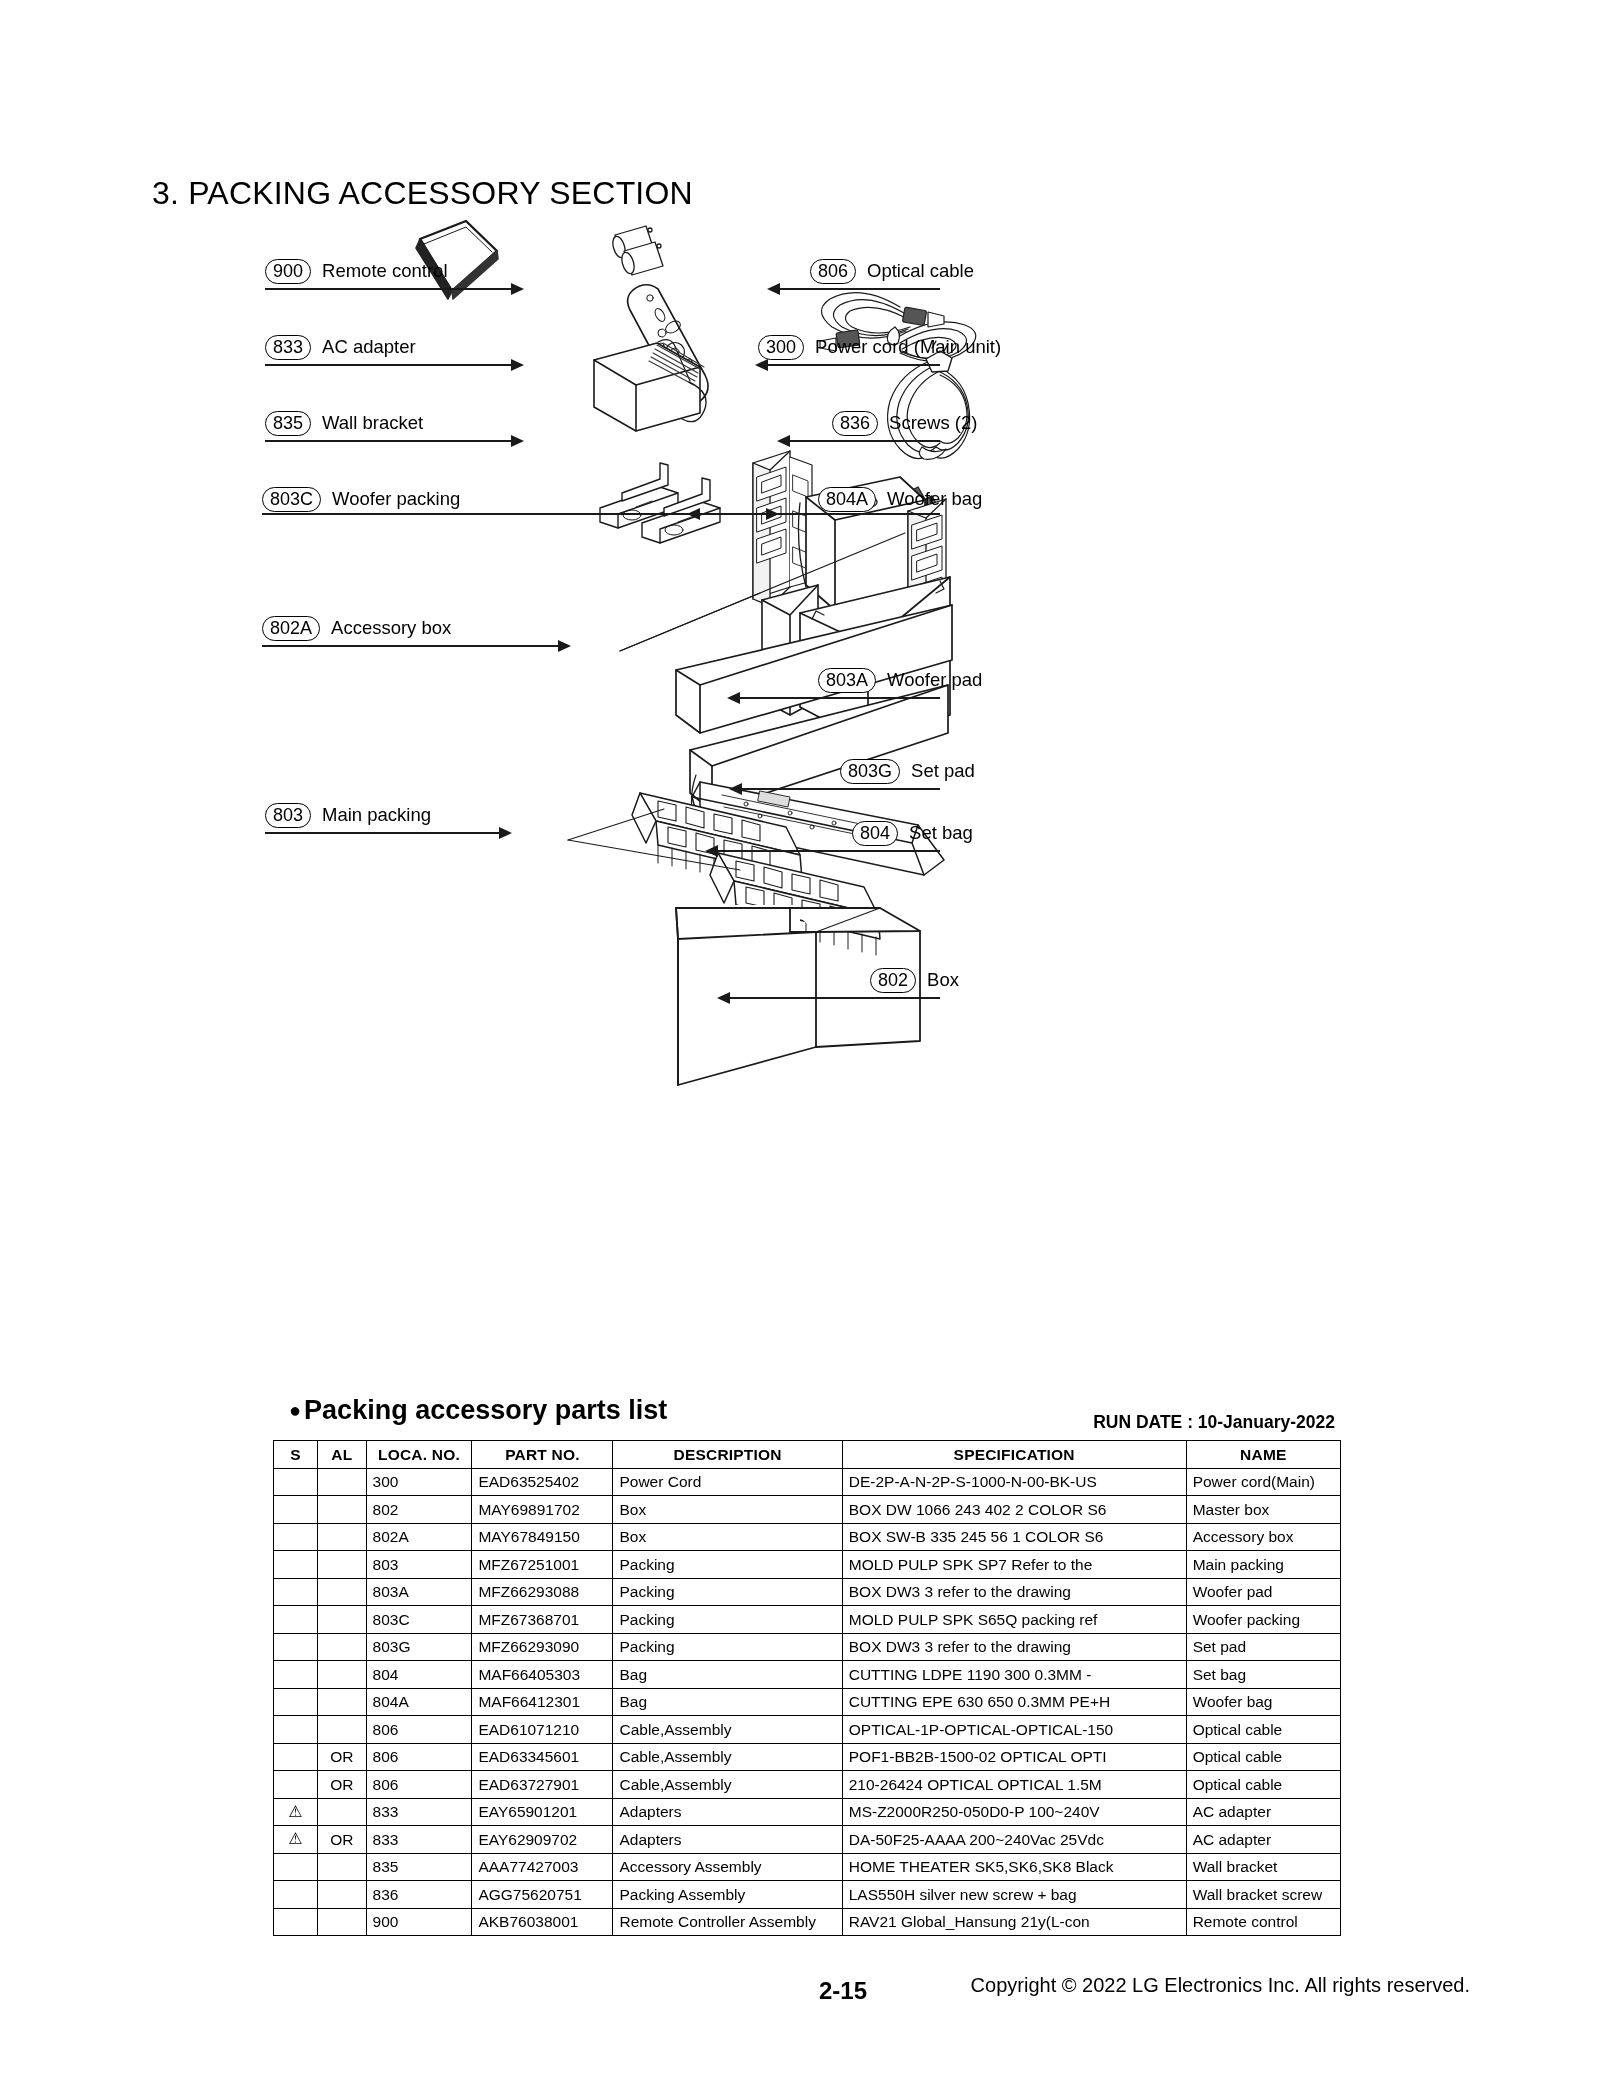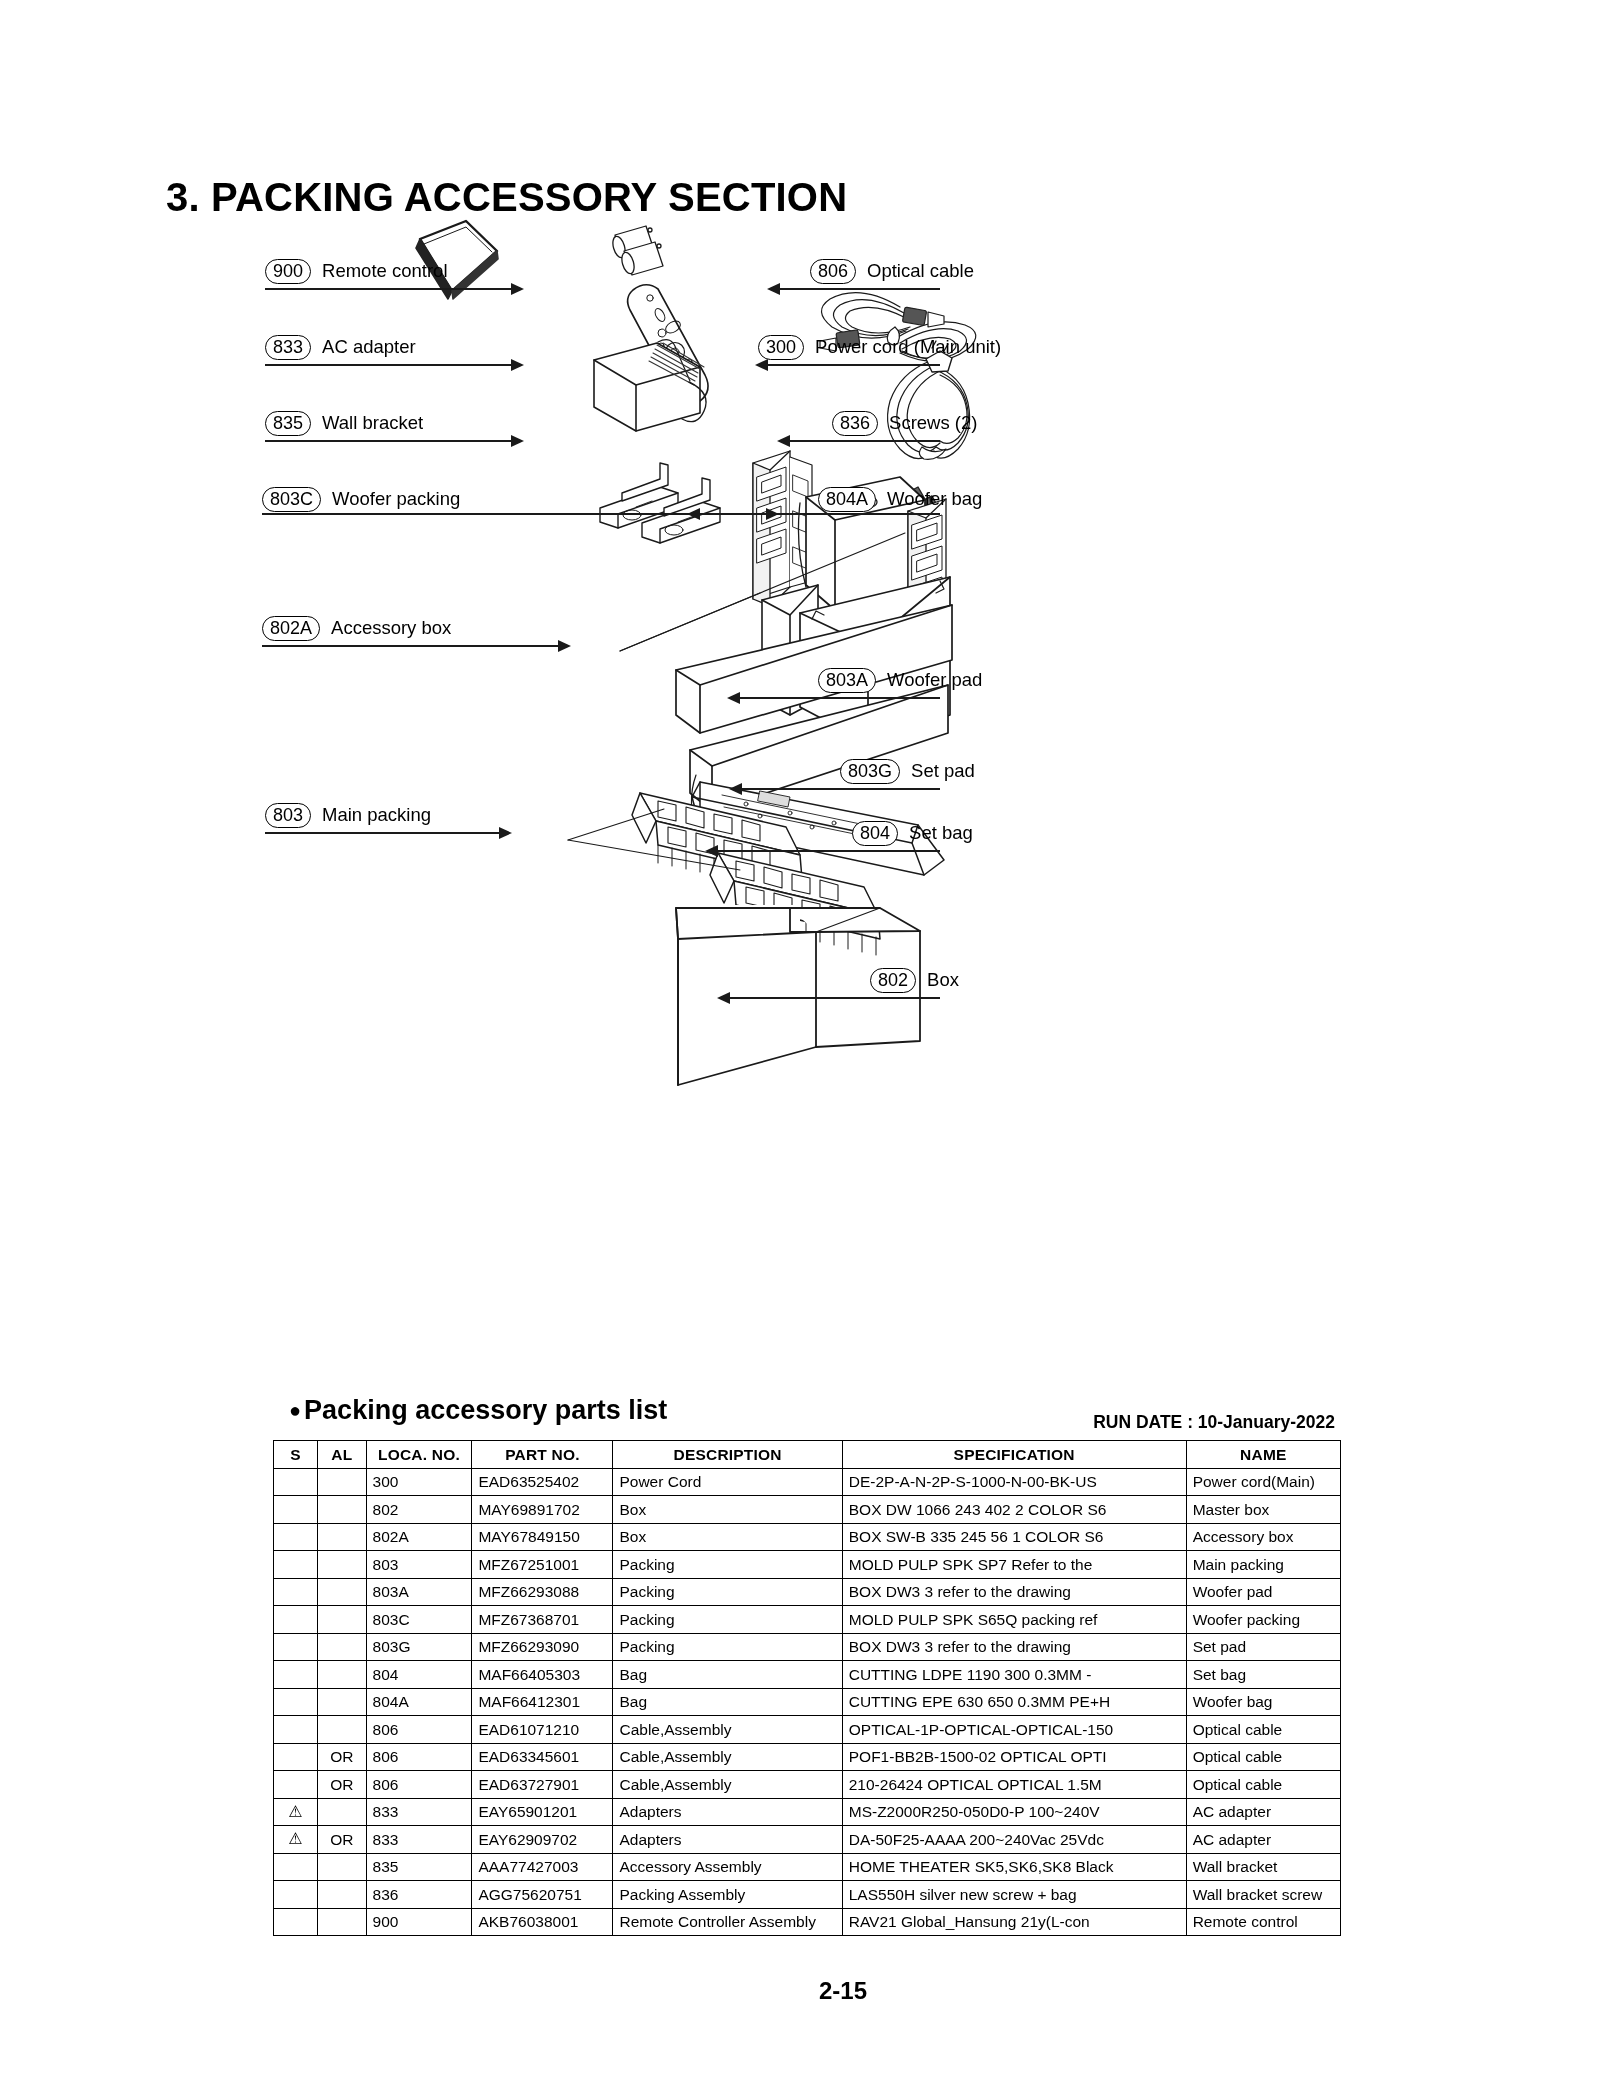--- a/index.html
+++ b/index.html
@@ -13,24 +13,24 @@
     height: 2084px;
     position: relative;
     font-family: "Liberation Sans", sans-serif;
     color: #000000;
     overflow: hidden;
   }
 
   
   #page-title {
     position: absolute;
-    left: 166px;
+    left: 152px;
     top: 175px;
-    font-size: 40px;
-    font-weight: bold;
+    font-size: 32px;
+    font-weight: normal;
     letter-spacing: 0.2px;
     white-space: nowrap;
   }
 
   
   #diagram {
     position: absolute;
     left: 0;
     top: 215px;
     width: 1600px;
@@ -670,13 +670,14 @@
         <td class="col-pn">AKB76038001</td>
         <td class="col-desc">Remote Controller Assembly</td>
         <td class="col-spec">RAV21 Global_Hansung 21y(L-con</td>
         <td class="col-name">Remote control</td>
       </tr>
     </tbody>
 </table>
 
 <div id="page-number">2-15</div>
 <div id="copyright">
+  <div>Copyright © 2022 LG Electronics Inc. All rights reserved.</div>
 </div>
 
 </body></html>

